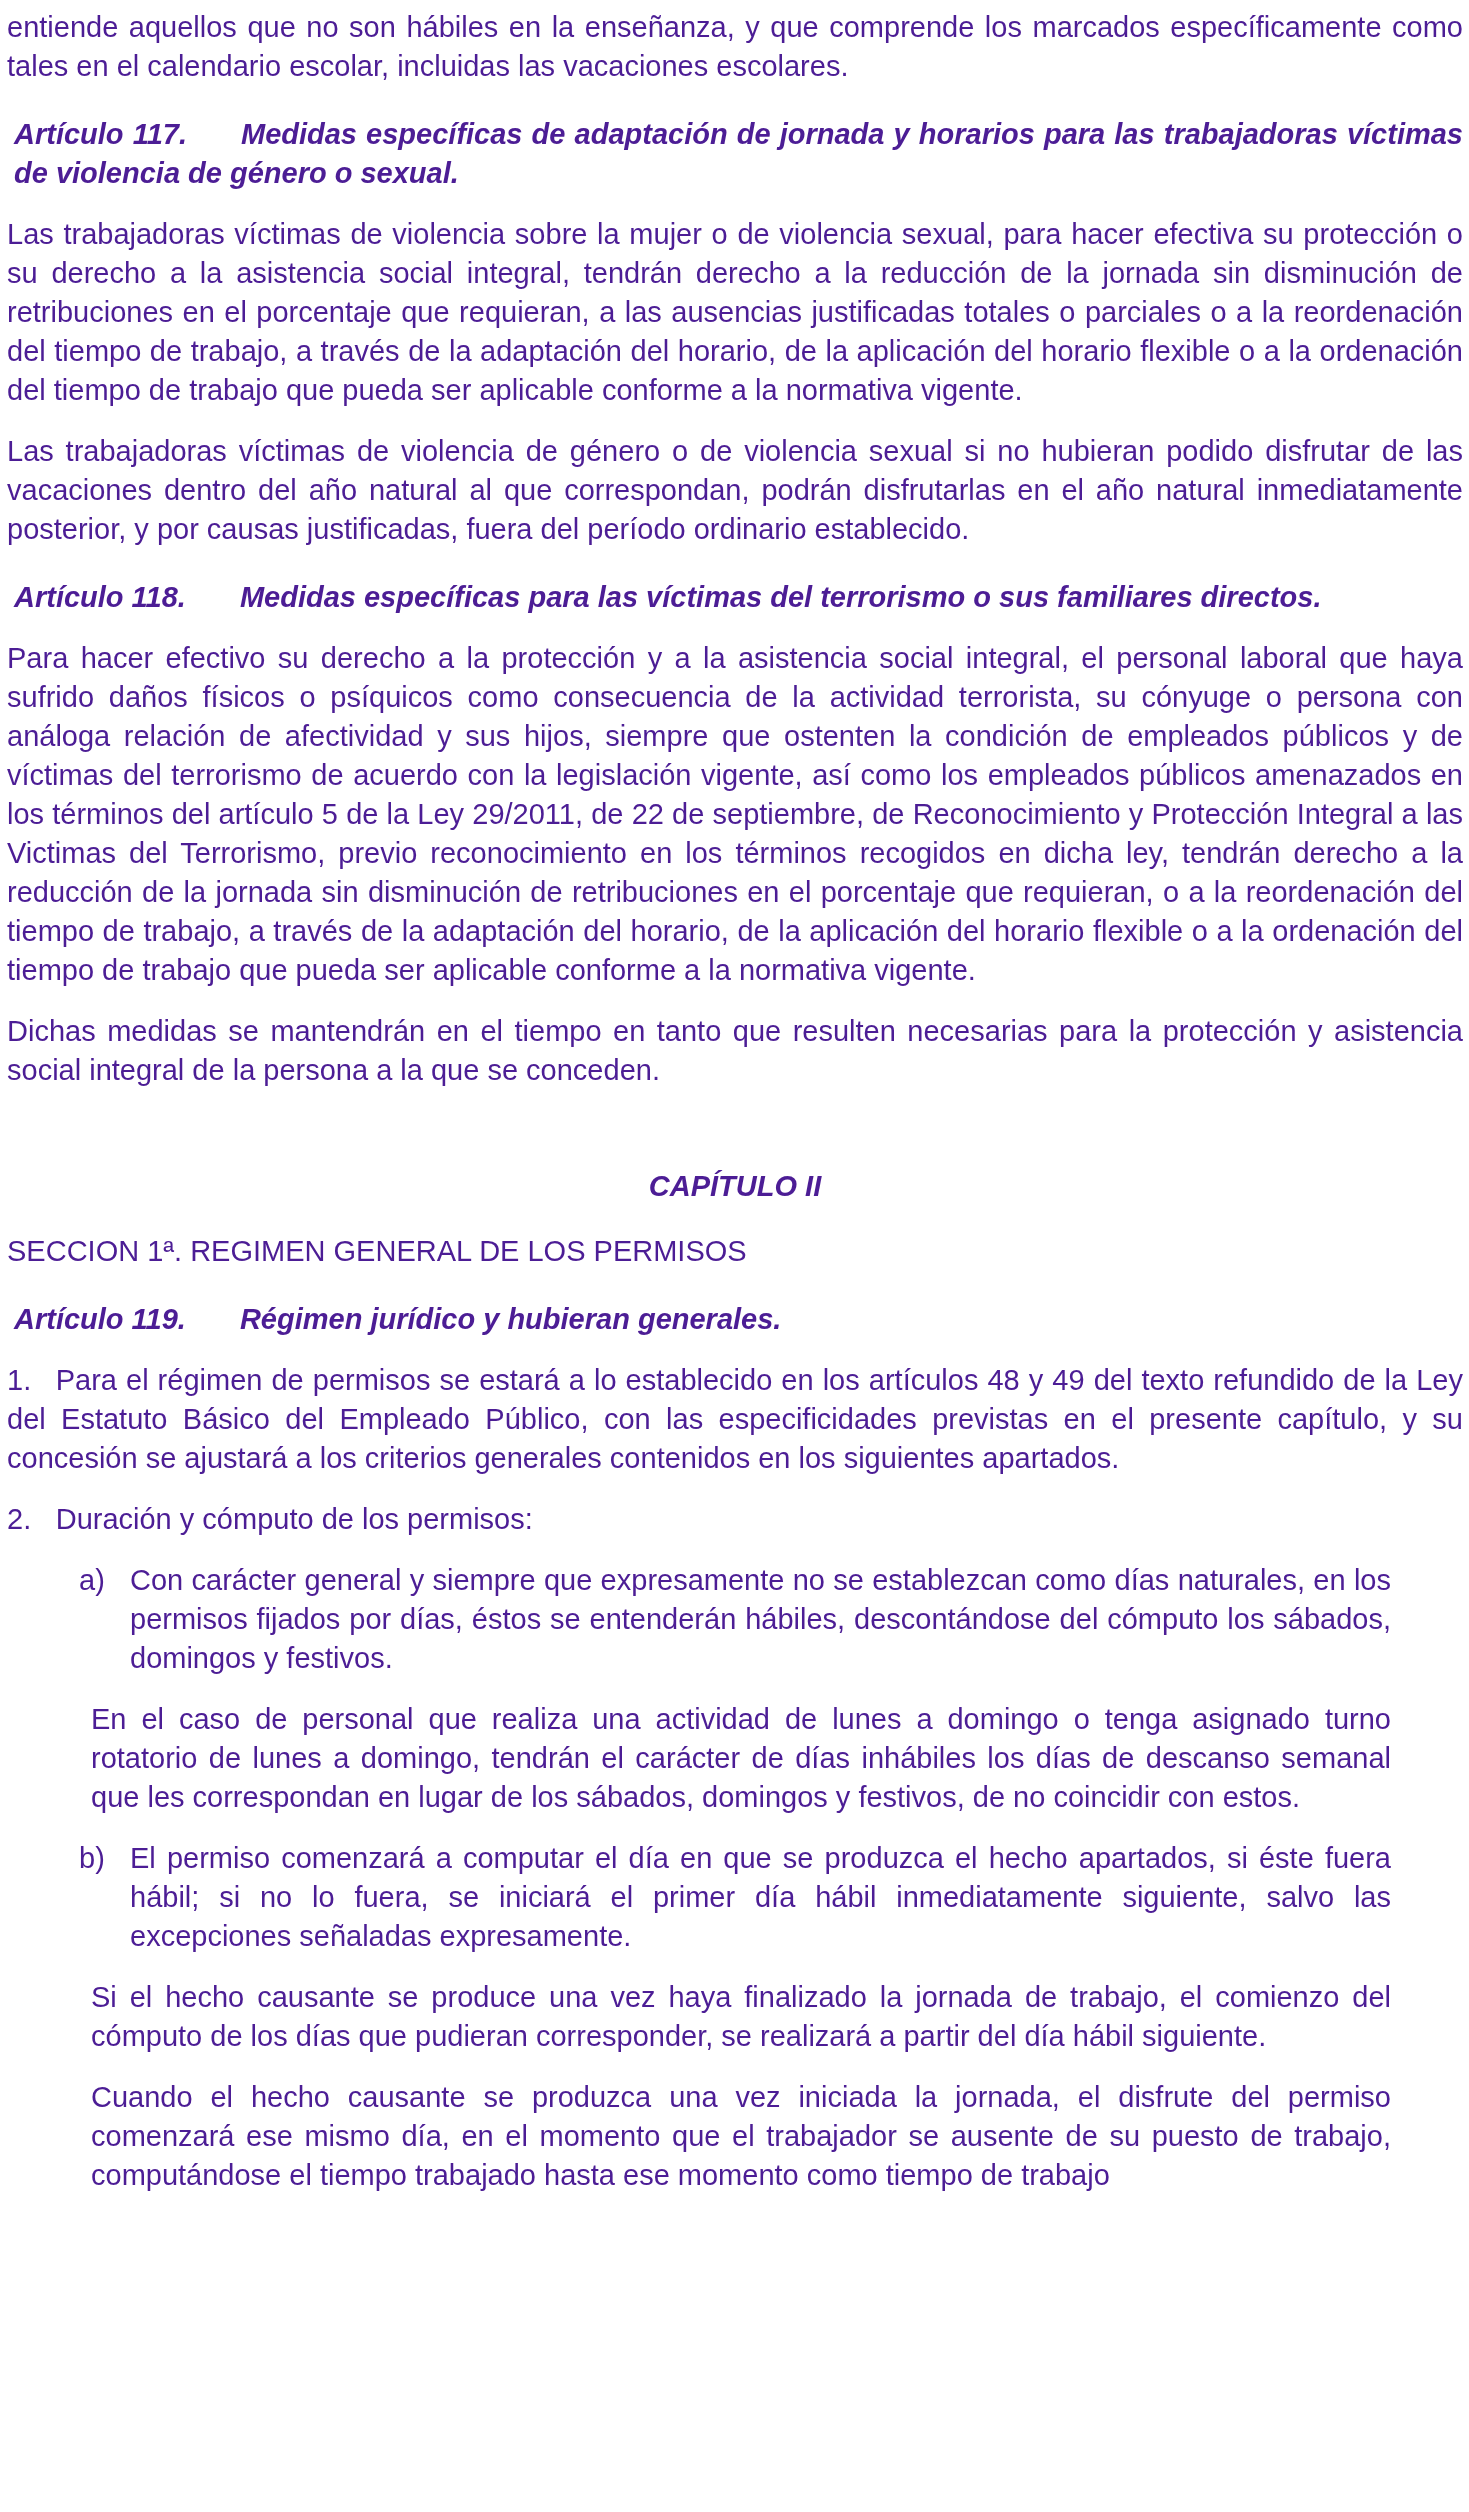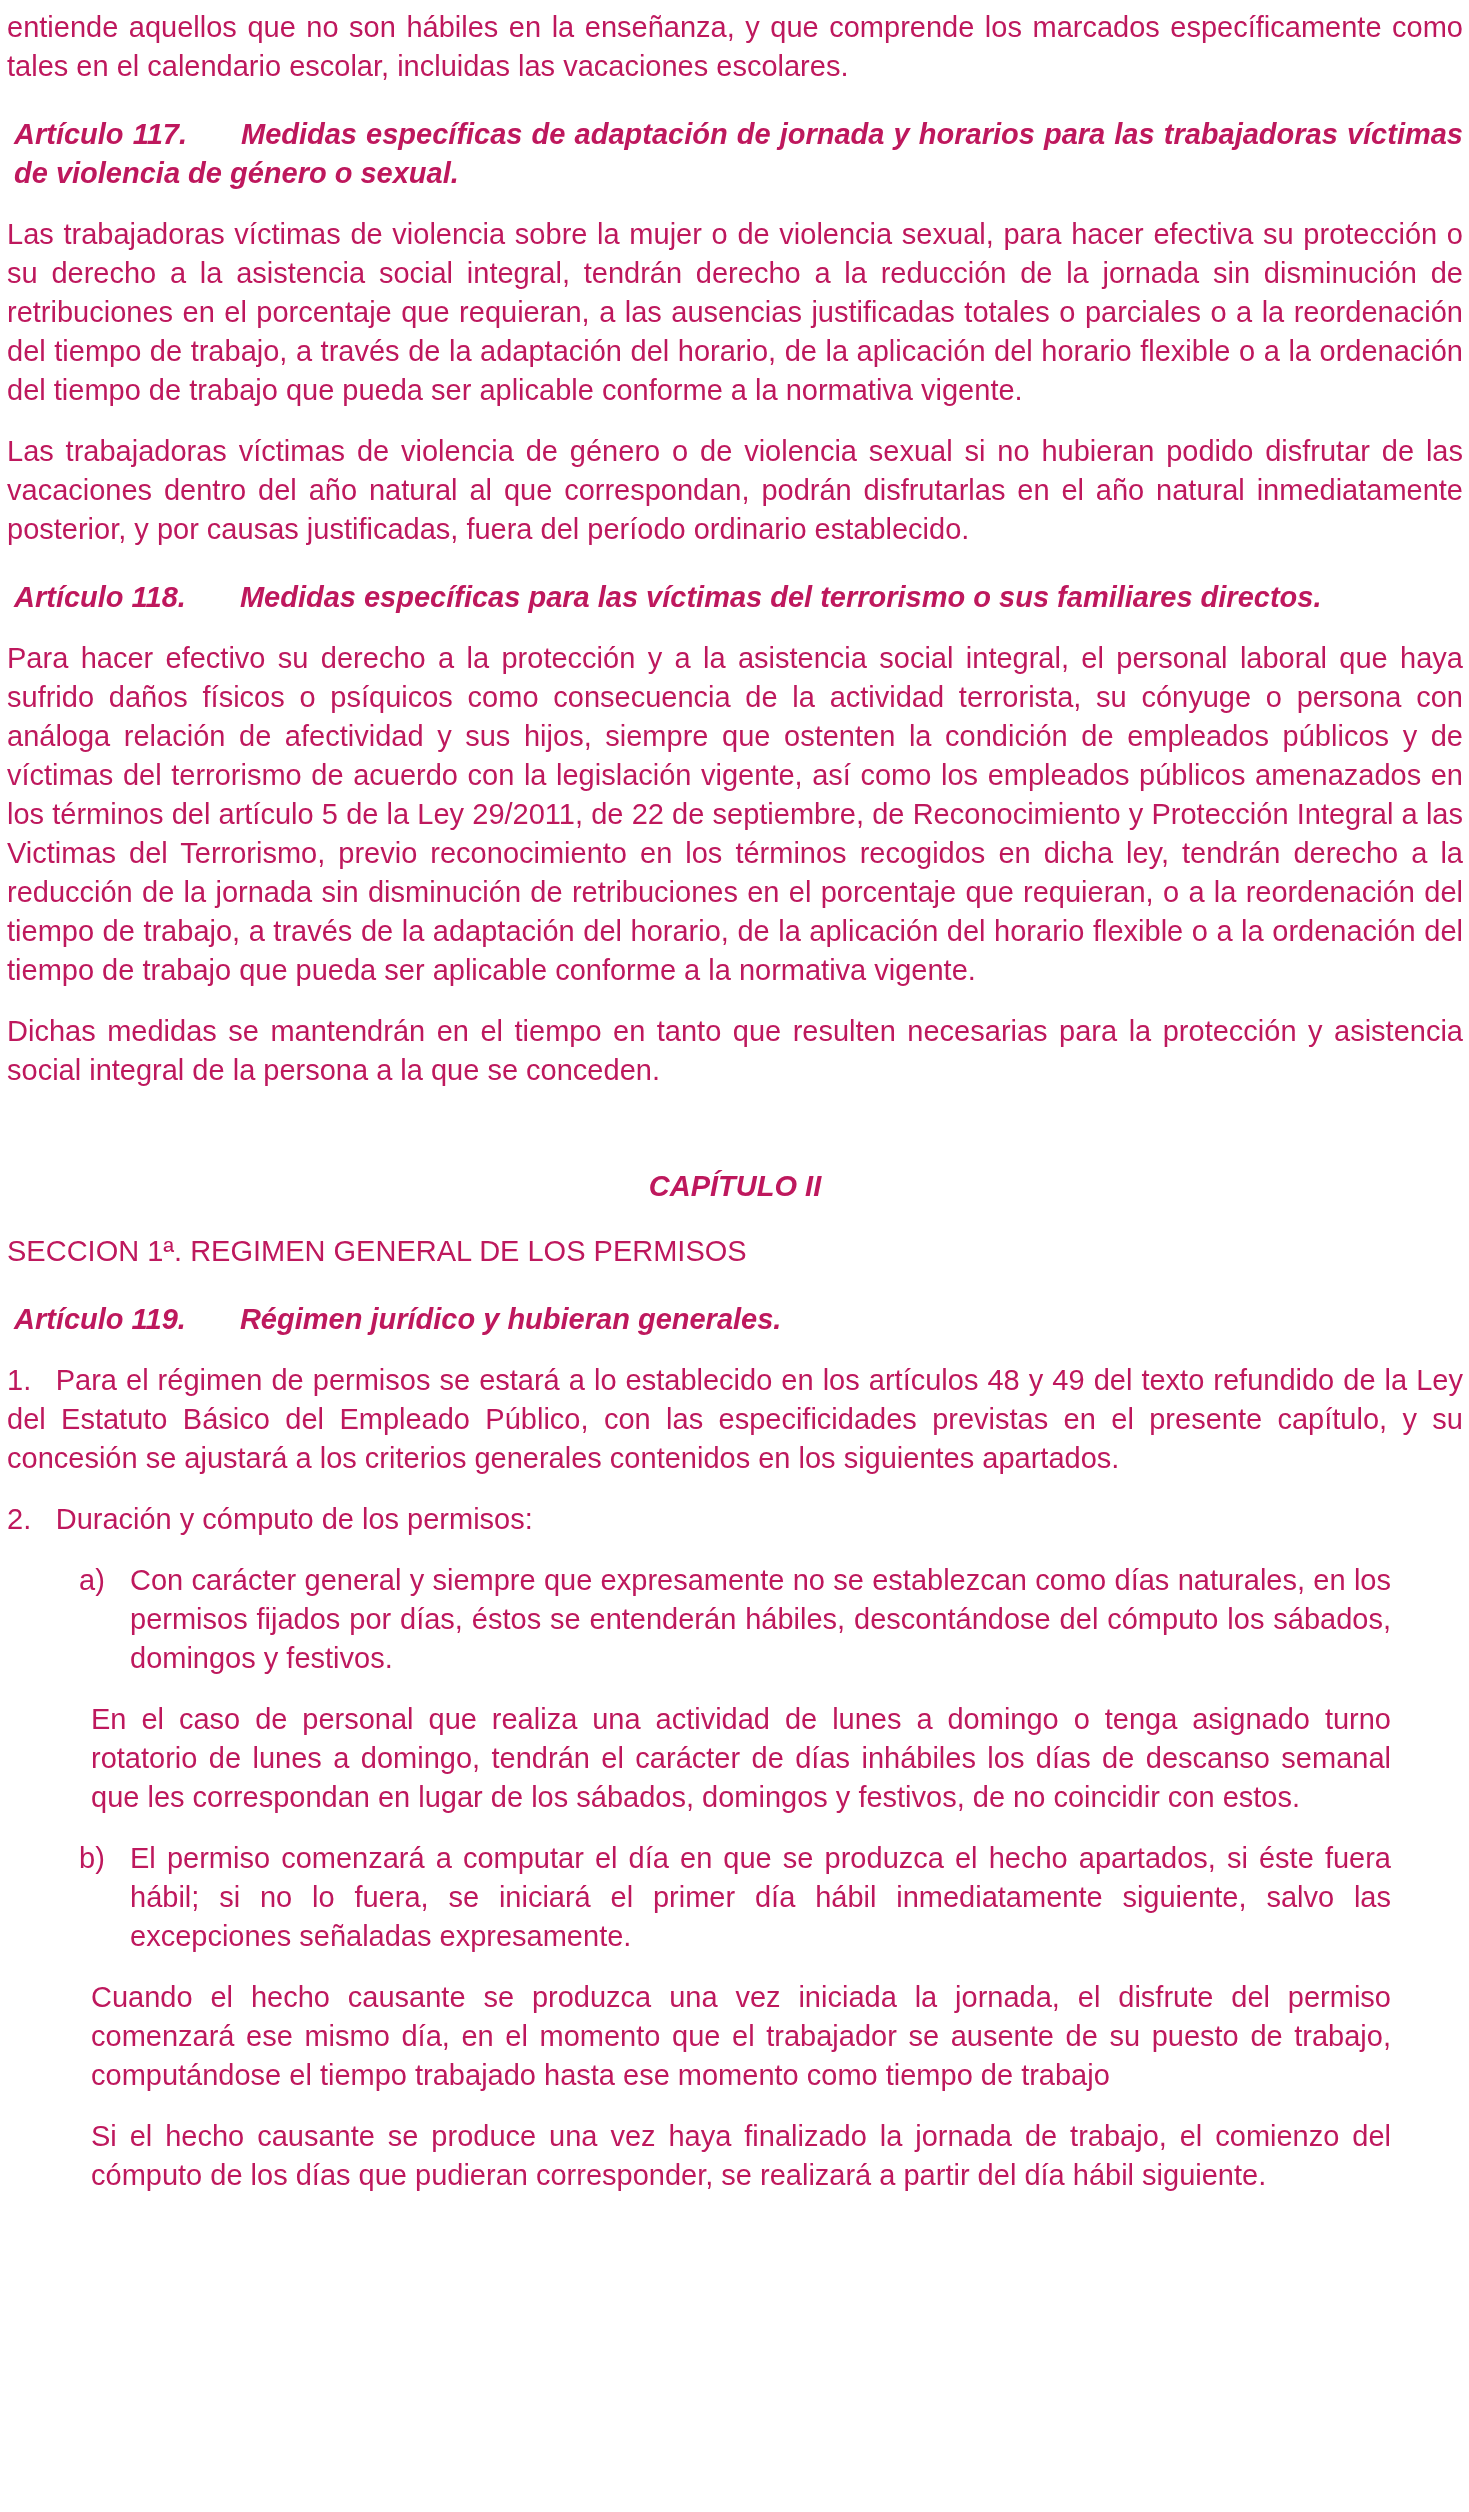--- a/index.html
+++ b/index.html
@@ -9,21 +9,21 @@
     background: #ffffff;
   }
   .page {
     width: 1470px;
     height: 2512px;
     overflow: hidden;
     padding: 7.9px 7px 0 7px;
     font-family: "Liberation Sans", "DejaVu Sans", sans-serif;
     font-size: 29px;
     line-height: 39px;
-    color: #be185d;
+    color: #4c1d95;
     background: #ffffff;
   }
   .para {
     margin: 0 0 22px 0;
     text-align: justify;
   }
   .article-heading {
     font-weight: 700;
     font-style: italic;
     margin: 29px 0 22px 7px;
@@ -104,18 +104,18 @@
     <span class="list-text">Con carácter general y siempre que expresamente no se establezcan como días naturales, en los permisos fijados por días, éstos se entenderán hábiles, descontándose del cómputo los sábados, domingos y festivos.</span>
   </div>
 
   <p class="sub-para">En el caso de personal que realiza una actividad de lunes a domingo o tenga asignado turno rotatorio de lunes a domingo, tendrán el carácter de días inhábiles los días de descanso semanal que les correspondan en lugar de los sábados, domingos y festivos, de no coincidir con estos.</p>
 
   <div class="list-item">
     <span class="list-marker">b)</span>
     <span class="list-text">El permiso comenzará a computar el día en que se produzca el hecho apartados, si éste fuera hábil; si no lo fuera, se iniciará el primer día hábil inmediatamente siguiente, salvo las excepciones señaladas expresamente.</span>
   </div>
 
+  <p class="sub-para">Si el hecho causante se produce una vez haya finalizado la jornada de trabajo, el comienzo del cómputo de los días que pudieran corresponder, se realizará a partir del día hábil siguiente.</p>
+
   <p class="sub-para">Cuando el hecho causante se produzca una vez iniciada la jornada, el disfrute del permiso comenzará ese mismo día, en el momento que el trabajador se ausente de su puesto de trabajo, computándose el tiempo trabajado hasta ese momento como tiempo de trabajo</p>
-
-  <p class="sub-para">Si el hecho causante se produce una vez haya finalizado la jornada de trabajo, el comienzo del cómputo de los días que pudieran corresponder, se realizará a partir del día hábil siguiente.</p>
 
 </div>
 
 
 </body></html>

